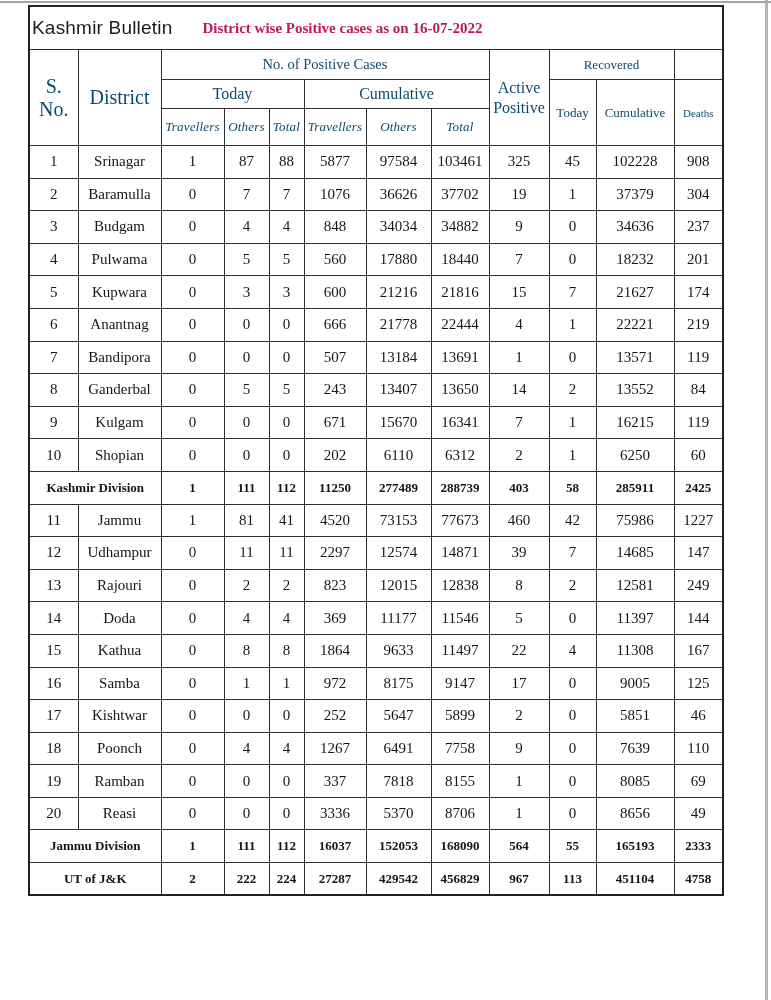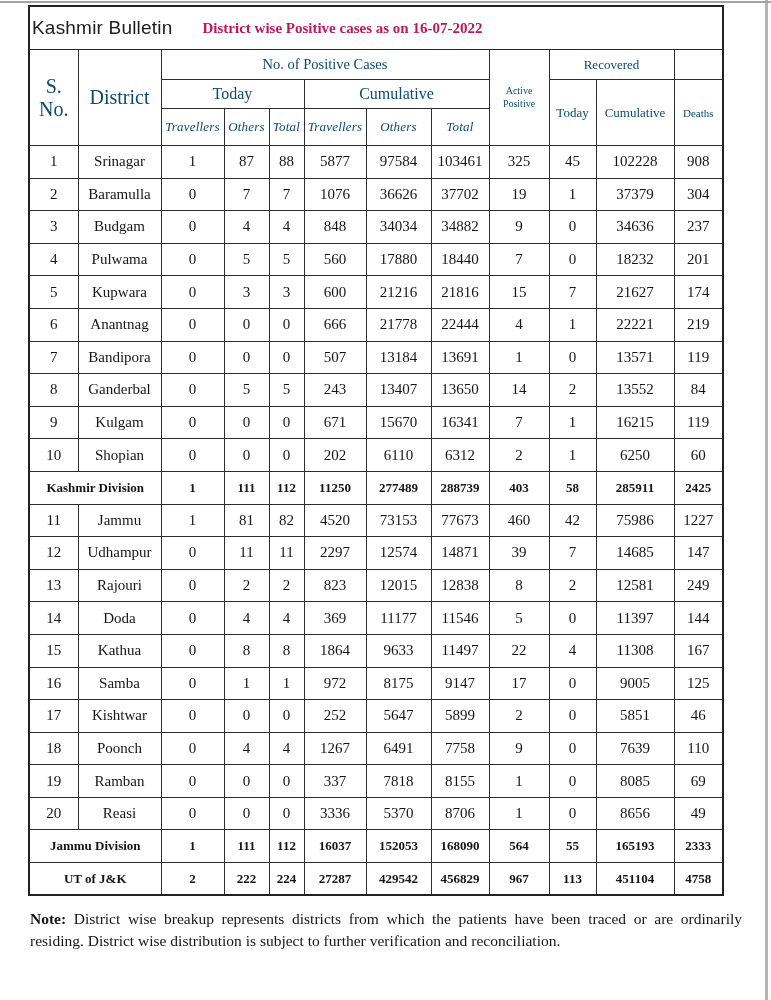--- a/index.html
+++ b/index.html
@@ -50,21 +50,21 @@
   }
 
   
   thead th { font-weight: bold; color: #0c4a6e; }
   tr.hA th { height: 29px; }
   tr.hB th { height: 28px; margin-left: 20px; }
   tr.hC th { height: 36px; }
   .h-sno, .h-district { font-size: 20px; }
   .h-npc { font-size: 14.5px; }
   .h-recov { font-size: 13px; }
-  .h-active { font-size: 10px; line-height: 1.25; padding: 0 4px; }
+  .h-active { font-size: 16px; line-height: 1.25; padding: 0 4px; }
   .h-today, .h-cum { font-size: 16px; }
   .h-rtoday, .h-rcum { font-size: 13px; }
   .h-deaths { font-size: 11px; }
   .h-sub { font-size: 13px; letter-spacing: .2px; font-style: italic; }
 
   
   tbody tr { height: 32.6px; }
   tbody td { font-size: 15px; }
   td.c-district { text-align: left; padding-left: 8px; }
   tr.summary td { font-weight: bold; font-size: 13px; }
@@ -287,21 +287,21 @@
           <td>403</td>
           <td>58</td>
           <td>285911</td>
           <td>2425</td>
         </tr>
         <tr>
           <td>11</td>
           <td class="c-district">Jammu</td>
           <td>1</td>
           <td>81</td>
-          <td>82</td>
+          <td>41</td>
           <td>4520</td>
           <td>73153</td>
           <td>77673</td>
           <td>460</td>
           <td>42</td>
           <td>75986</td>
           <td>1227</td>
         </tr>
         <tr>
           <td>12</td>
@@ -451,14 +451,13 @@
           <td>429542</td>
           <td>456829</td>
           <td>967</td>
           <td>113</td>
           <td>451104</td>
           <td>4758</td>
         </tr>
       </tbody>
   </table>
 
-  <p class="note"><b>Note:</b> <span>District wise breakup represents districts from which the patients have been traced or are ordinarily residing. District wise distribution is subject to further verification and reconciliation.</span></p>
 </div>
 
 </body></html>

